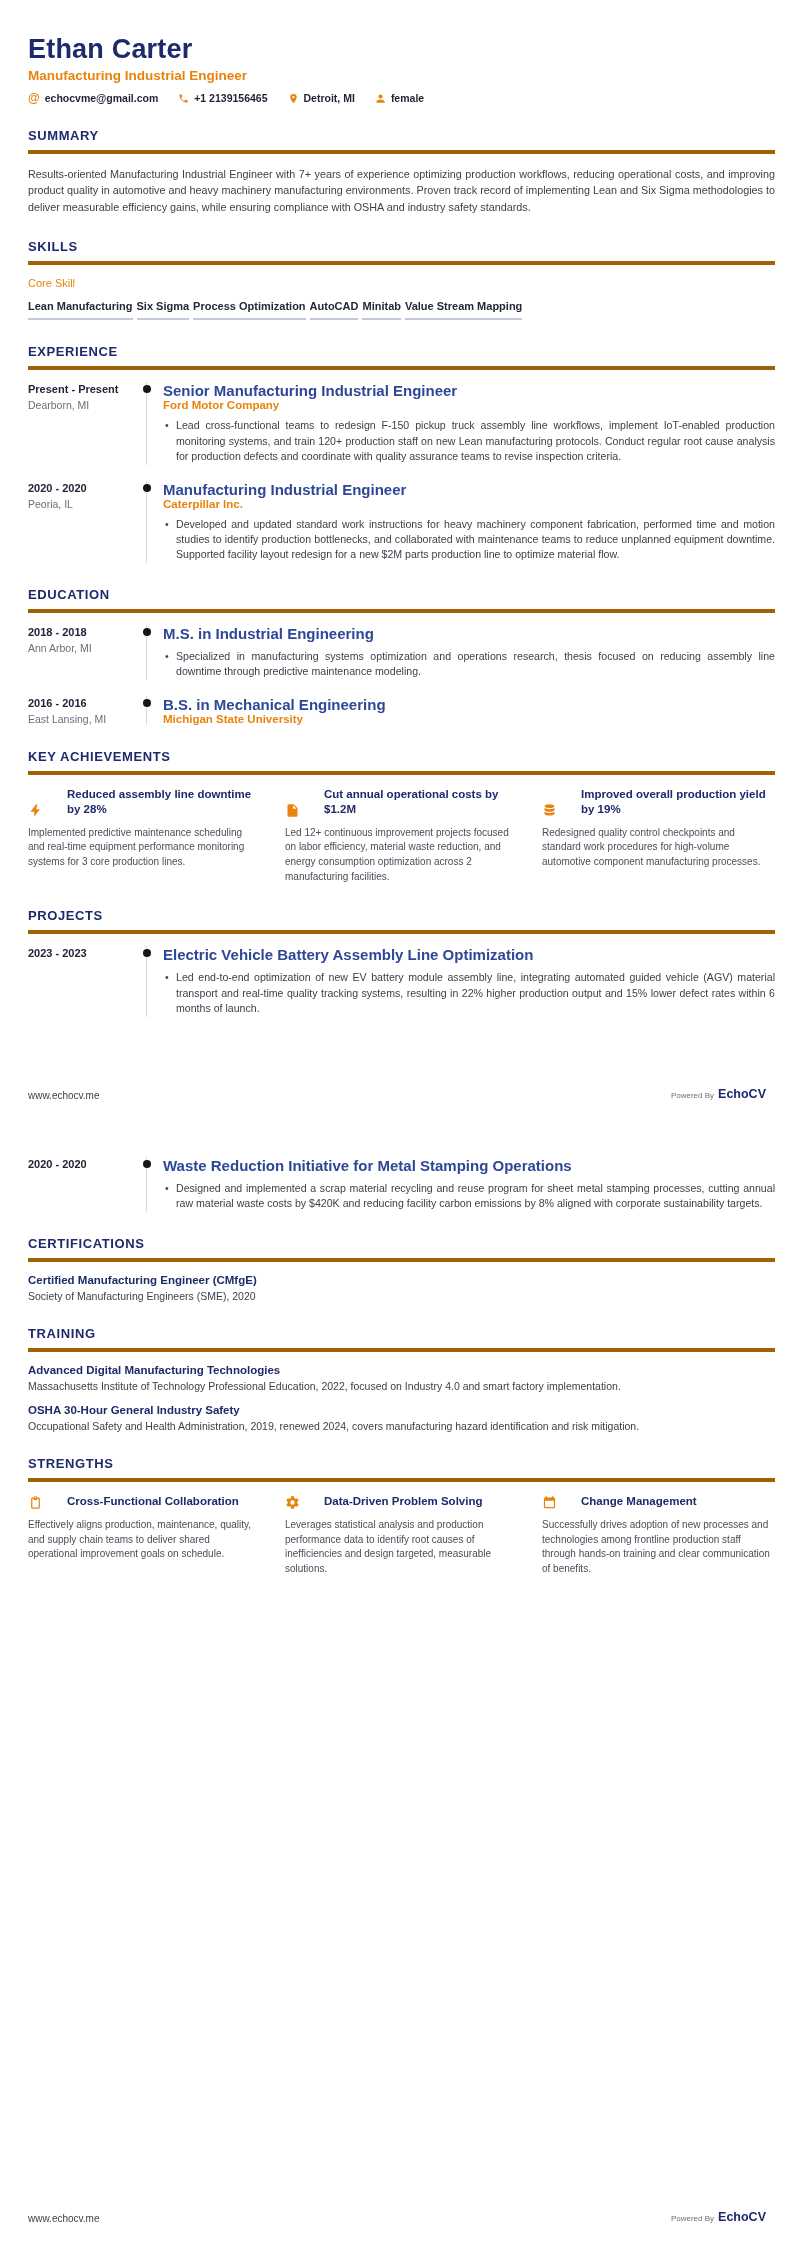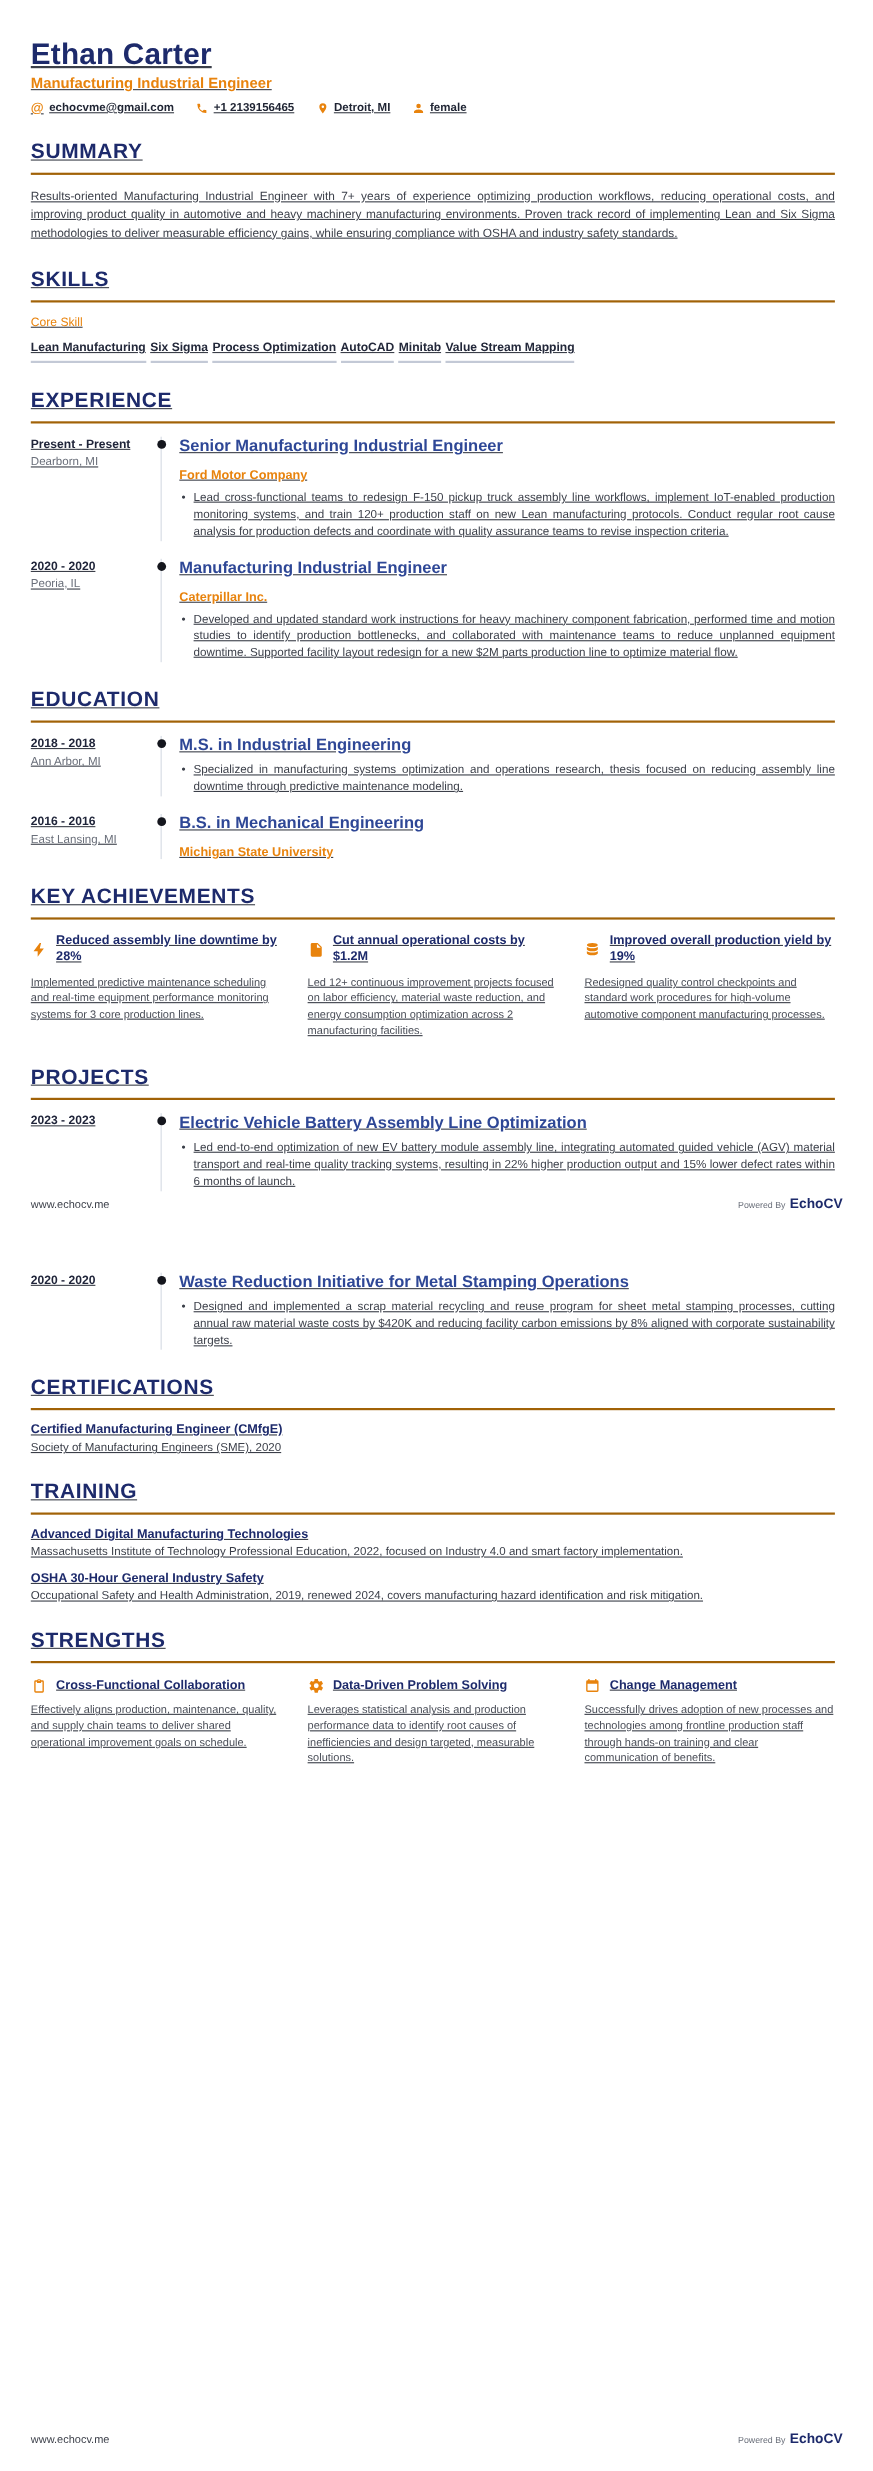--- a/index.html
+++ b/index.html
@@ -8,24 +8,23 @@
     width: 794px;
     background: #ffffff;
     font-family: "Liberation Sans", sans-serif;
     color: #3b3f49;
   }
   .doc { width: 794px; }
   .page {
     width: 794px;
     height: 1123px;
     position: relative;
-    padding: 34px 35px 60px 28px;
+    padding: 34px 19px 60px 28px;
     background: #ffffff;
     overflow: hidden;
-    text-decoration: underline;
   }
 
   
   .person-name {
     margin: 0;
     font-size: 27px;
     font-weight: 800;
     letter-spacing: .2px;
     color: #1d2a6b;
   }
@@ -46,26 +45,26 @@
   }
   .contact-item { display: inline-flex; align-items: center; gap: 5px; }
   .cicon { color: #e8830d; display: inline-flex; align-items: center; }
   .cicon svg { width: 11px; height: 11px; fill: currentColor; display: block; }
   .cicon.at-glyph { font-size: 12px; font-weight: 800; line-height: 1; }
 
   
   .sec { margin-top: 24px; }
   .sec-title {
     margin: 0 0 12px 0;
-    font-size: 19px;
+    font-size: 13px;
     font-weight: 800;
     letter-spacing: .6px;
     color: #1d2a6b;
     padding-bottom: 7px;
-    border-bottom: 2px solid #a16207;
+    border-bottom: 4px solid #a16207;
   }
   .summary-text {
     margin: 0;
     font-size: 10.8px;
     line-height: 1.52;
     text-align: justify;
     color: #3b3f49;
   }
 
   
@@ -98,35 +97,35 @@
   .tdot {
     position: absolute;
     left: -4.5px;
     top: 3px;
     width: 8px;
     height: 8px;
     border-radius: 50%;
     background: #14161d;
   }
   .entry-title { font-size: 15px; font-weight: 600; color: #2e4796; }
-  .entry-sub { font-size: 11.5px; font-weight: 700; color: #e8830d; margin-top: 12px; }
+  .entry-sub { font-size: 11.5px; font-weight: 700; color: #e8830d; margin-top: 0; }
   .entry-bullets { margin: 7px 0 0 0; padding: 0; list-style: none; }
   .entry-bullets li {
     position: relative;
     padding-left: 13px;
     font-size: 10.6px;
     line-height: 1.46;
     color: #3b3f49;
     text-align: justify;
   }
   .entry-bullets li::before { content: "•"; position: absolute; left: 2px; color: #3b3f49; }
 
   
   .card-grid { display: grid; grid-template-columns: repeat(3, 1fr); gap: 24px; }
-  .card-head { display: flex; align-items: center; gap: 8px; }
+  .card-head { display: flex; align-items: flex-end; gap: 24px; }
   .card-icon { color: #e8830d; flex-shrink: 0; margin-top: 1px; }
   .card-icon svg { width: 15px; height: 15px; fill: currentColor; display: block; }
   .card-title { font-size: 11.5px; font-weight: 700; line-height: 1.35; color: #1d2a6b; }
   .card-text { margin-top: 8px; font-size: 10px; line-height: 1.46; color: #4a4e58; }
 
   
   .plain-item { margin-bottom: 12px; }
   .plain-item:last-child { margin-bottom: 0; }
   .plain-title { font-size: 11.5px; font-weight: 700; color: #1d2a6b; }
   .plain-sub { font-size: 10.5px; color: #3b3f49; margin-top: 4px; }

